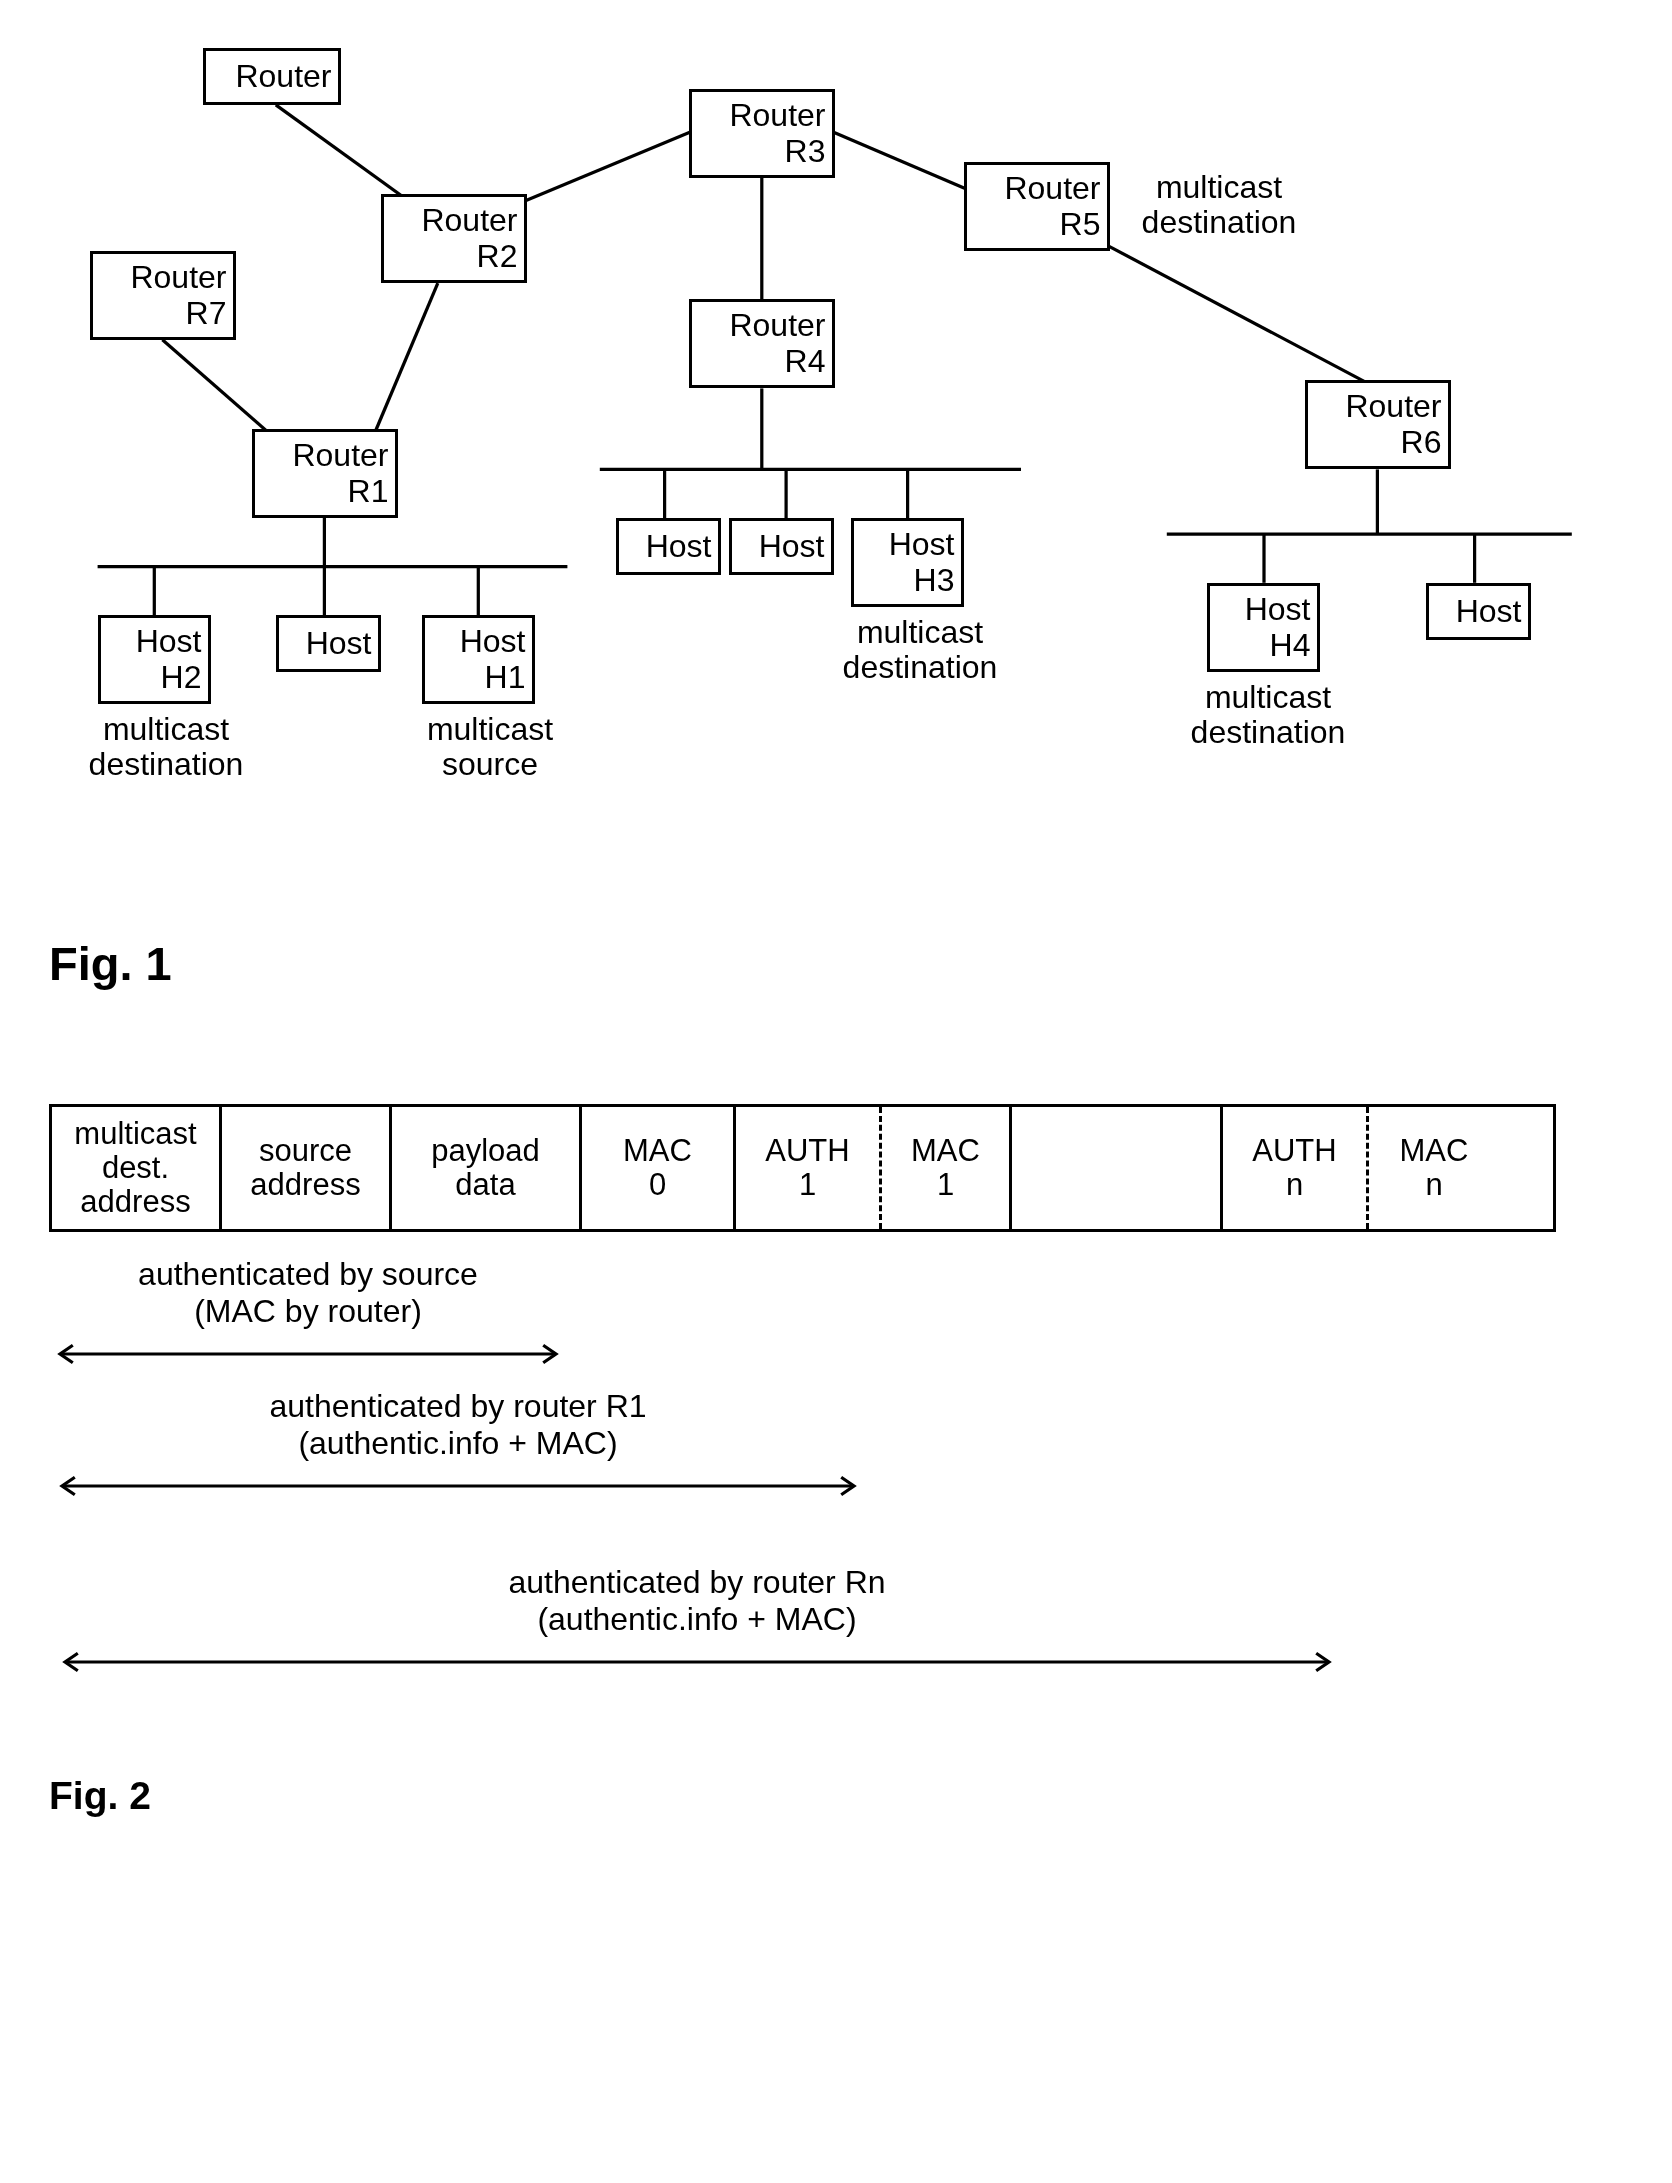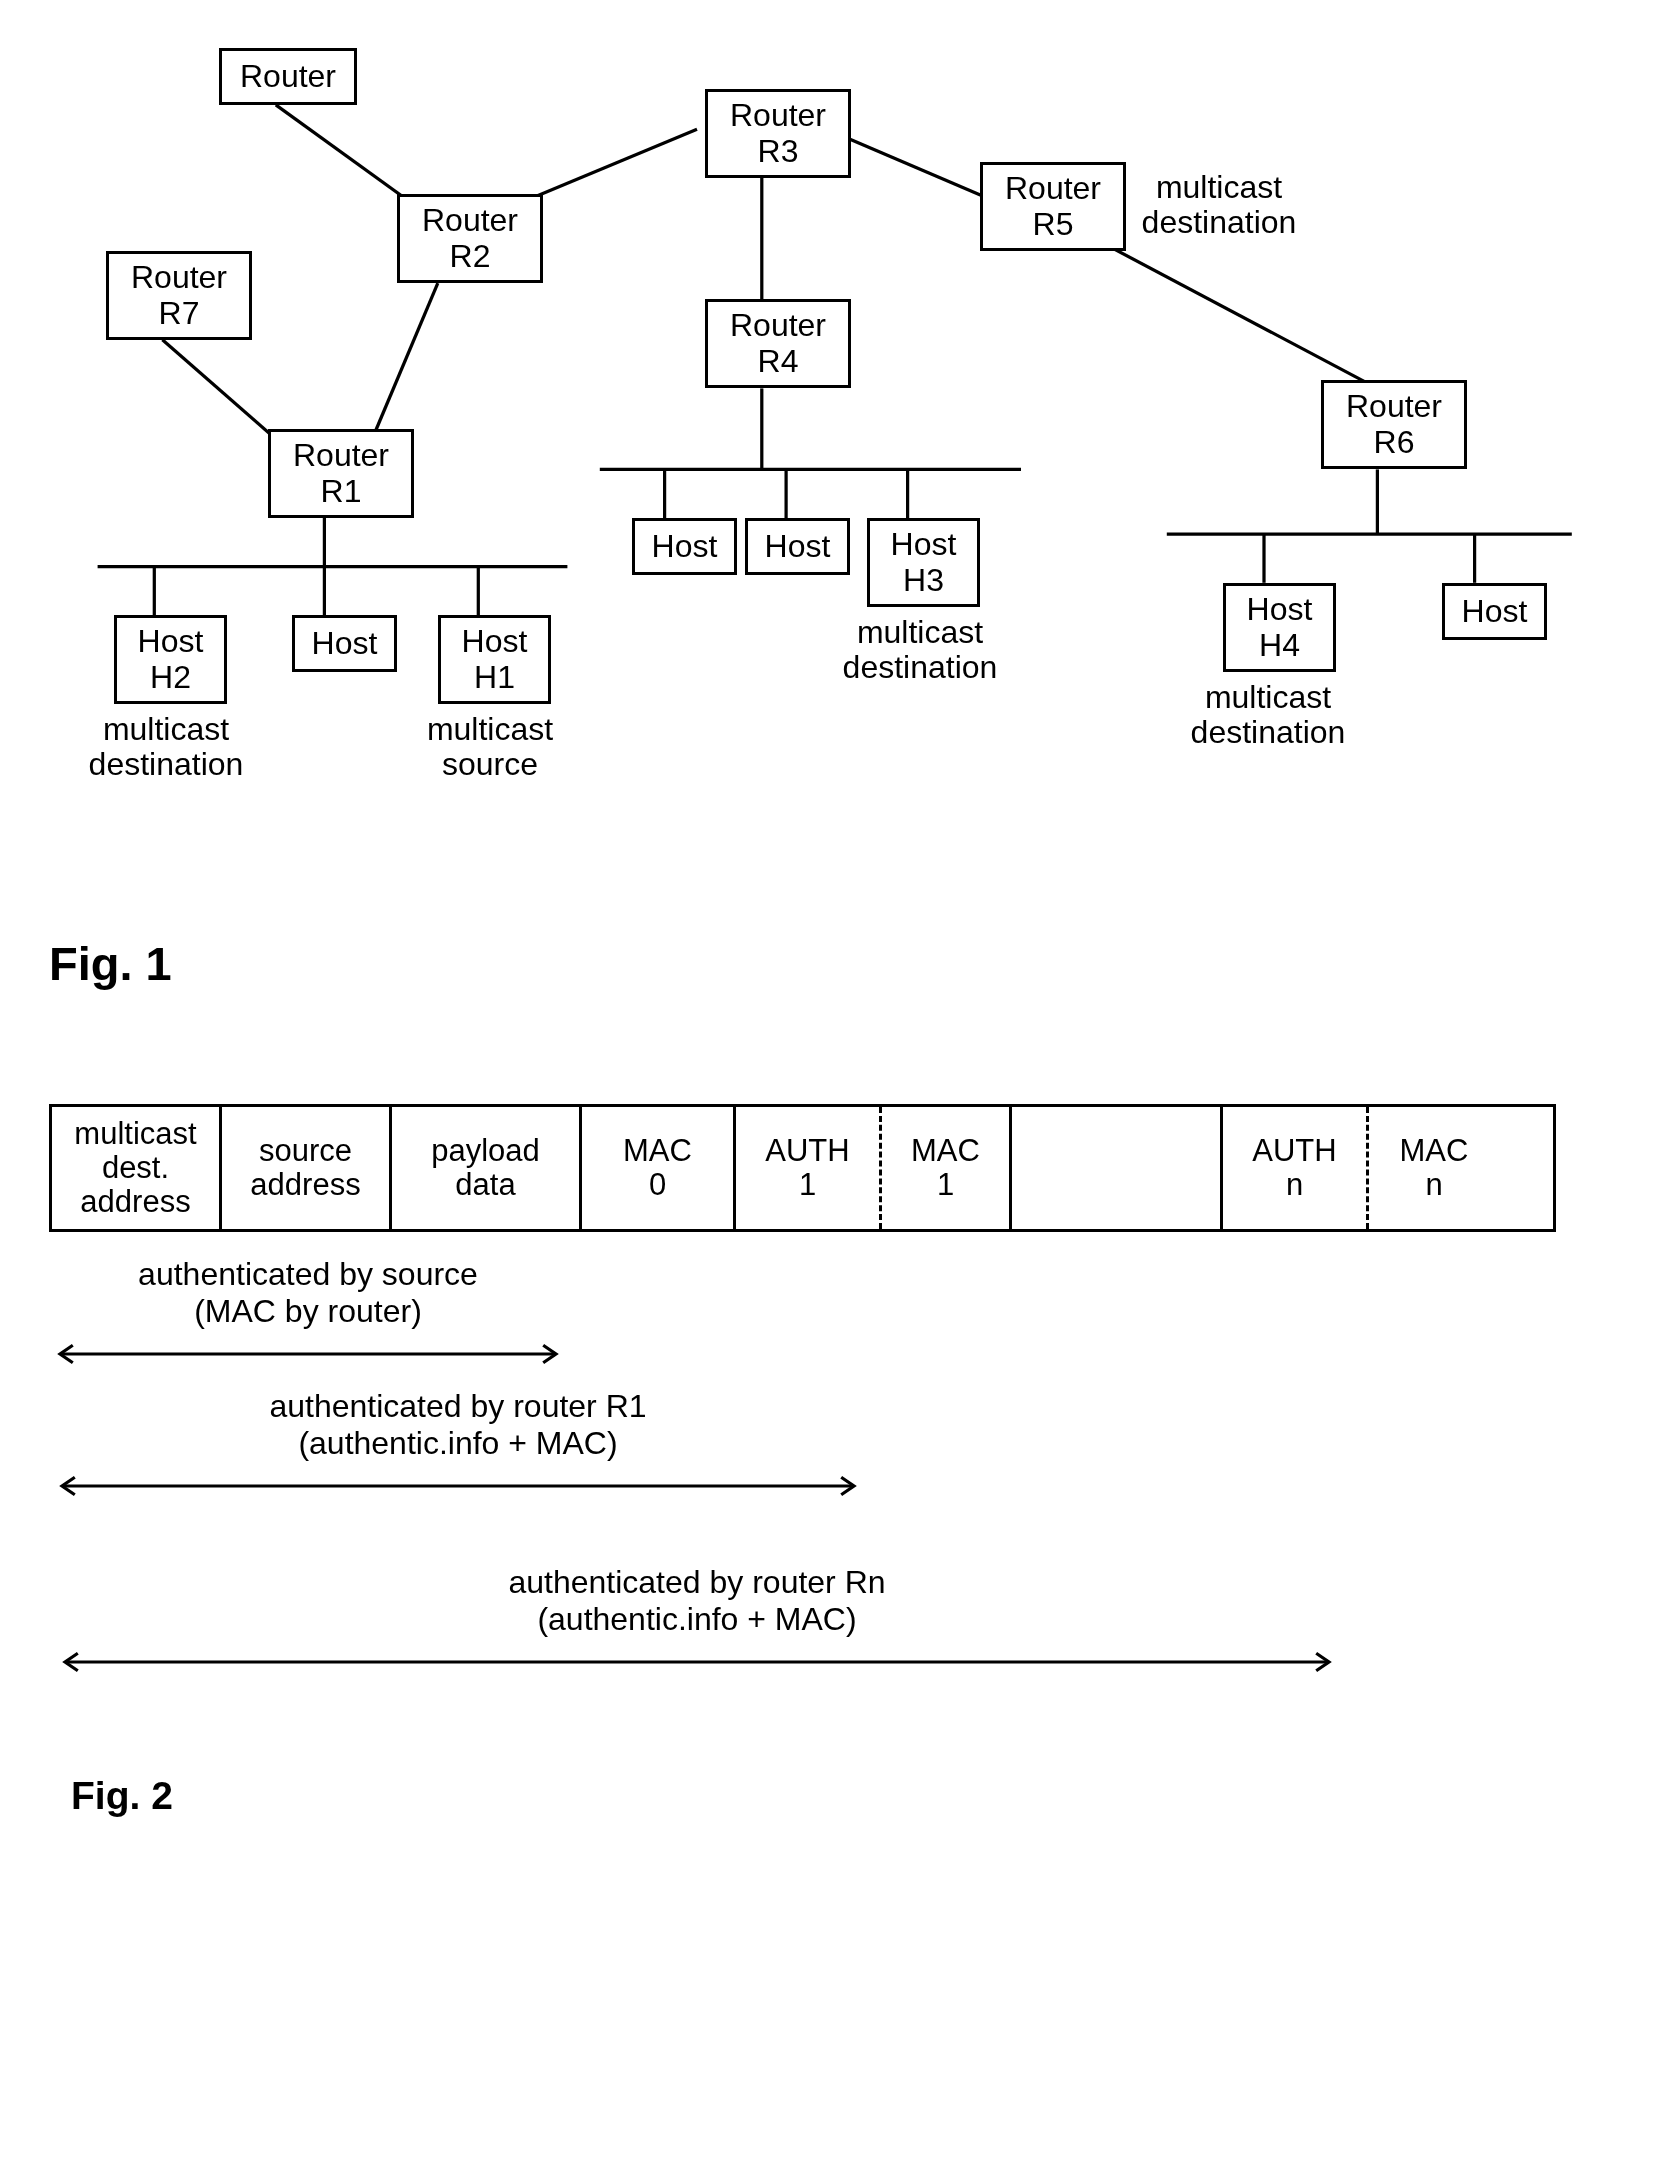--- a/index.html
+++ b/index.html
@@ -16,26 +16,25 @@
     height: 891px;
   }
   .node {
     position: absolute;
     border: 3.2px solid #000;
     background: #fff;
     text-align: center;
     display: flex;
     flex-direction: column;
     justify-content: center;
-    align-items: center;
+    align-items: flex-end;
     font-size: 32px;
     line-height: 1.1;
     padding: 3.2px 6.5px;
     box-sizing: border-box;
-    margin-left: 16px;
   }
   .annot {
     position: absolute;
     font-size: 32px;
     text-align: center;
     line-height: 1.1;
   }
   svg.edges {
     position: absolute;
     top: 0; left: 0;
@@ -91,21 +90,20 @@
   .arrow-caption {
     font-size: 32px;
     text-align: center;
     line-height: 1.15;
   }
   svg.arrow-svg { display: block; }
   .fig2-label {
     font-size: 39px;
     font-weight: bold;
     margin-top: 16px;
-    margin-left: 22px;
   }
 </style>
 </head>
 <body>
 
 <div class="diagram-area">
 
   <svg class="edges" viewBox="0 0 1900 1100" width="1539" height="891">
     <g stroke="#000" stroke-width="4" fill="none">
 

